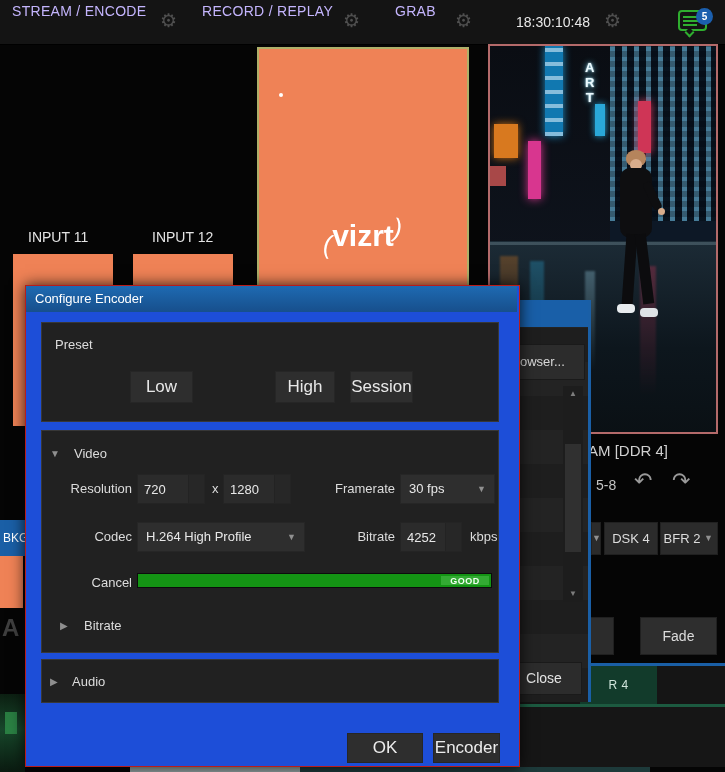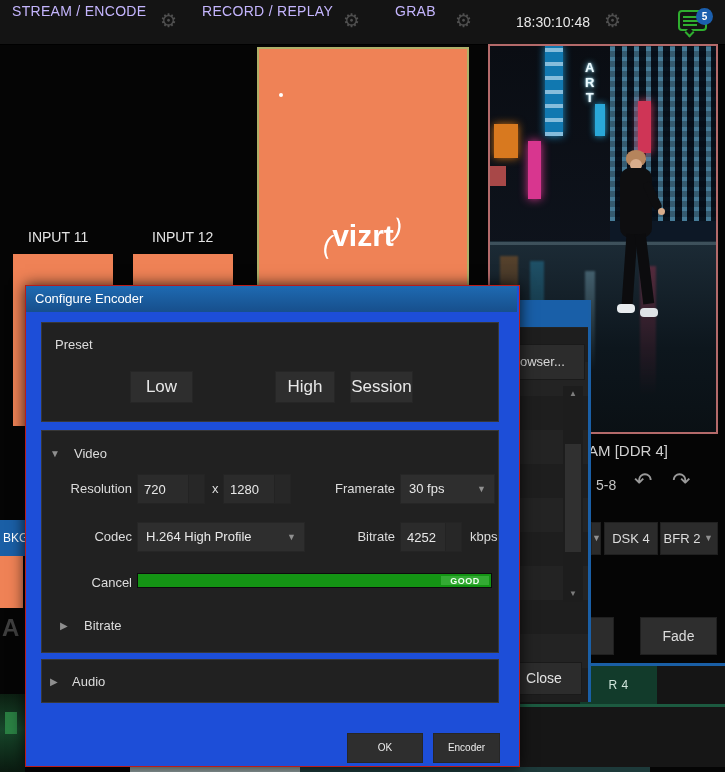--- a/index.html
+++ b/index.html
@@ -86,21 +86,21 @@
   .fld-label{position:absolute;font-size:13px;color:#dcdcdc;text-align:right;}
   .spin-wrap{position:absolute;height:30px;background:#2b2b2b;border:1px solid #242424;}
   .spin-wrap input{position:absolute;left:0;top:0;width:calc(100% - 16px);height:28px;background:transparent;border:none;color:#e8e8e8;
       font-size:13px;font-family:"Liberation Sans",sans-serif;padding:0 0 0 6px;outline:none;}
   .spin-zone{position:absolute;right:0;top:0;width:16px;height:28px;background:#272727;border-left:1px solid #232323;}
   .dropdown{position:absolute;height:30px;background:#2e2e2e;border:1px solid #262626;color:#e8e8e8;font-size:13px;line-height:28px;padding-left:8px;}
   .dropdown .dd-caret{position:absolute;right:8px;top:0;line-height:28px;}
   .qbar{position:absolute;height:15px;background:#149414;border:1px solid #0c0c0c;}
   .qchip{position:absolute;right:2px;top:2px;bottom:2px;width:48px;background:#33aa33;color:#f0fff0;font-size:9px;font-weight:bold;
       text-align:center;line-height:11px;letter-spacing:.5px;}
-  .footer-btn{position:absolute;top:421px;height:30px;background:#2e2e2e;border:1px solid #262626;color:#ececec;font-size:10px;text-align:center;line-height:28px;}
+  .footer-btn{position:absolute;top:421px;height:30px;background:#2e2e2e;border:1px solid #262626;color:#ececec;font-size:17px;text-align:center;line-height:28px;}
 
   .bottom-sliver1{position:absolute;left:130px;top:767px;width:170px;height:5px;background:#93a3a3;}
   .bottom-sliver2{position:absolute;left:300px;top:767px;width:350px;height:5px;background:#1d3a3a;}
 </style>
 </head>
 <body>
 
 <div class="screen">
 
   <div class="topbar">

